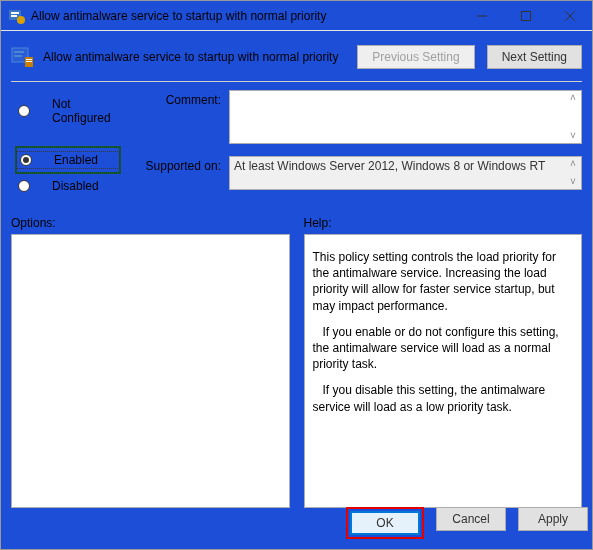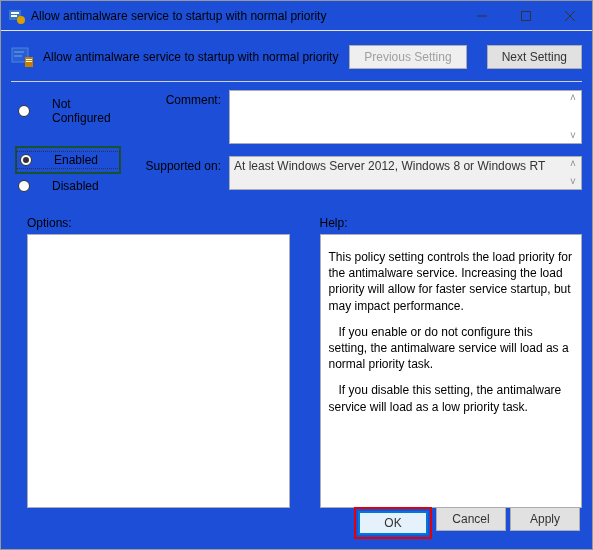--- a/index.html
+++ b/index.html
@@ -6,46 +6,46 @@
 body { margin: 0; background: #fff; }
 .window { width: 593px; height: 550px; border: 1px solid #999; background: #1d4ed8; position: relative; }
 .titlebar { height: 30px; display: flex; align-items: center; padding: 0 0 0 8px; border-bottom: 1px solid #e5e5e5; }
 .titleicon { width: 16px; height: 16px; margin-right: 6px; }
 .title { flex: 1; color: #000; }
 .winbtn { width: 44px; height: 30px; display: flex; align-items: center; justify-content: center; color: #333; }
 .content { padding: 8px 10px 10px 10px; }
 .headerrow { display: flex; align-items: center; gap: 8px; padding: 6px 0 10px 0; }
 .headericon { width: 24px; height: 24px; flex-shrink: 0; }
 .headertext { flex: 1; }
-.btnrow { display: flex; gap: 20px; margin-left: auto; }
+.btnrow { display: flex; gap: 12px; margin-left: auto; }
 .btn { height: 24px; padding: 0 14px; border: 1px solid #adadad; background: #e1e1e1; color: #333; display: inline-flex; align-items: center; justify-content: center; }
 .btn.disabled { color: #a0a0a0; background: #efefef; }
 .sep { border-top: 1px solid #d0d0d0; margin: 2px 0 8px 0; }
 .toprow { display: flex; gap: 10px; }
 .radiocol { width: 110px; padding: 2px 0 0 4px; }
 .radio { display: flex; align-items: center; gap: 22px; margin: 4px 0; padding: 1px 3px; }
 .radio.selected { outline: 1px dotted #333; }
 .highlight-red { border: 2px solid #14532d; padding: 0; margin-top: 20px; }
 .rcircle { width: 12px; height: 12px; border: 1px solid #333; border-radius: 50%; display: inline-flex; align-items: center; justify-content: center; background: #fff; flex-shrink: 0; }
 .rdot { width: 6px; height: 6px; background: #333; border-radius: 50%; }
 .rightcol { flex: 1; }
 .fieldrow { display: flex; gap: 8px; margin-bottom: 12px; }
 .fieldlbl { width: 90px; text-align: right; padding-top: 3px; color: #000; }
 .commentbox { flex: 1; height: 54px; border: 1px solid #abadb3; background: #fff; position: relative; }
 .supportbox { flex: 1; height: 34px; border: 1px solid #abadb3; background: #f0f0f0; position: relative; padding: 2px 18px 10px 4px; color: #333; }
 .scrollbar-stub { position: absolute; right: 0; top: 0; bottom: 0; width: 16px; display: flex; flex-direction: column; justify-content: space-between; align-items: center; padding: 2px 0; }
 .arrow { color: #8a8a8a; font-size: 10px; line-height: 1; }
 .midsplit { display: flex; gap: 14px; margin-top: 14px; }
-.leftpane, .rightpane { flex: 1; display: flex; flex-direction: column; margin-left: 16px; }
+.leftpane, .rightpane { flex: 1; display: flex; flex-direction: column; }
 .panelabel { margin-bottom: 4px; color: #000; }
 .optionsbox { height: 274px; border: 1px solid #abadb3; background: #fff; }
 .helpbox { height: 274px; border: 1px solid #abadb3; background: #fff; padding: 14px 8px; color: #000; position: relative; overflow: hidden; }
 .helpp { margin: 0 0 10px 0; line-height: 1.35; }
 .helpp.ind { text-indent: 10px; }
-.footer { position: absolute; bottom: 10px; right: 12px; display: flex; gap: 4px; }
+.footer { position: absolute; bottom: 10px; right: 4px; display: flex; gap: 12px; }
 .footer .btn { width: 70px; justify-content: center; }
 .highlight-ok-wrap { border: 2px solid #e20000; padding: 2px; }
 .highlight-ok-wrap .btn { border: 2px solid #0078d7; background: #e5f1fb; }
 </style>
 </head>
 <body>
 
 <div class="window">
   <div class="titlebar">
     <span class="titleicon">

